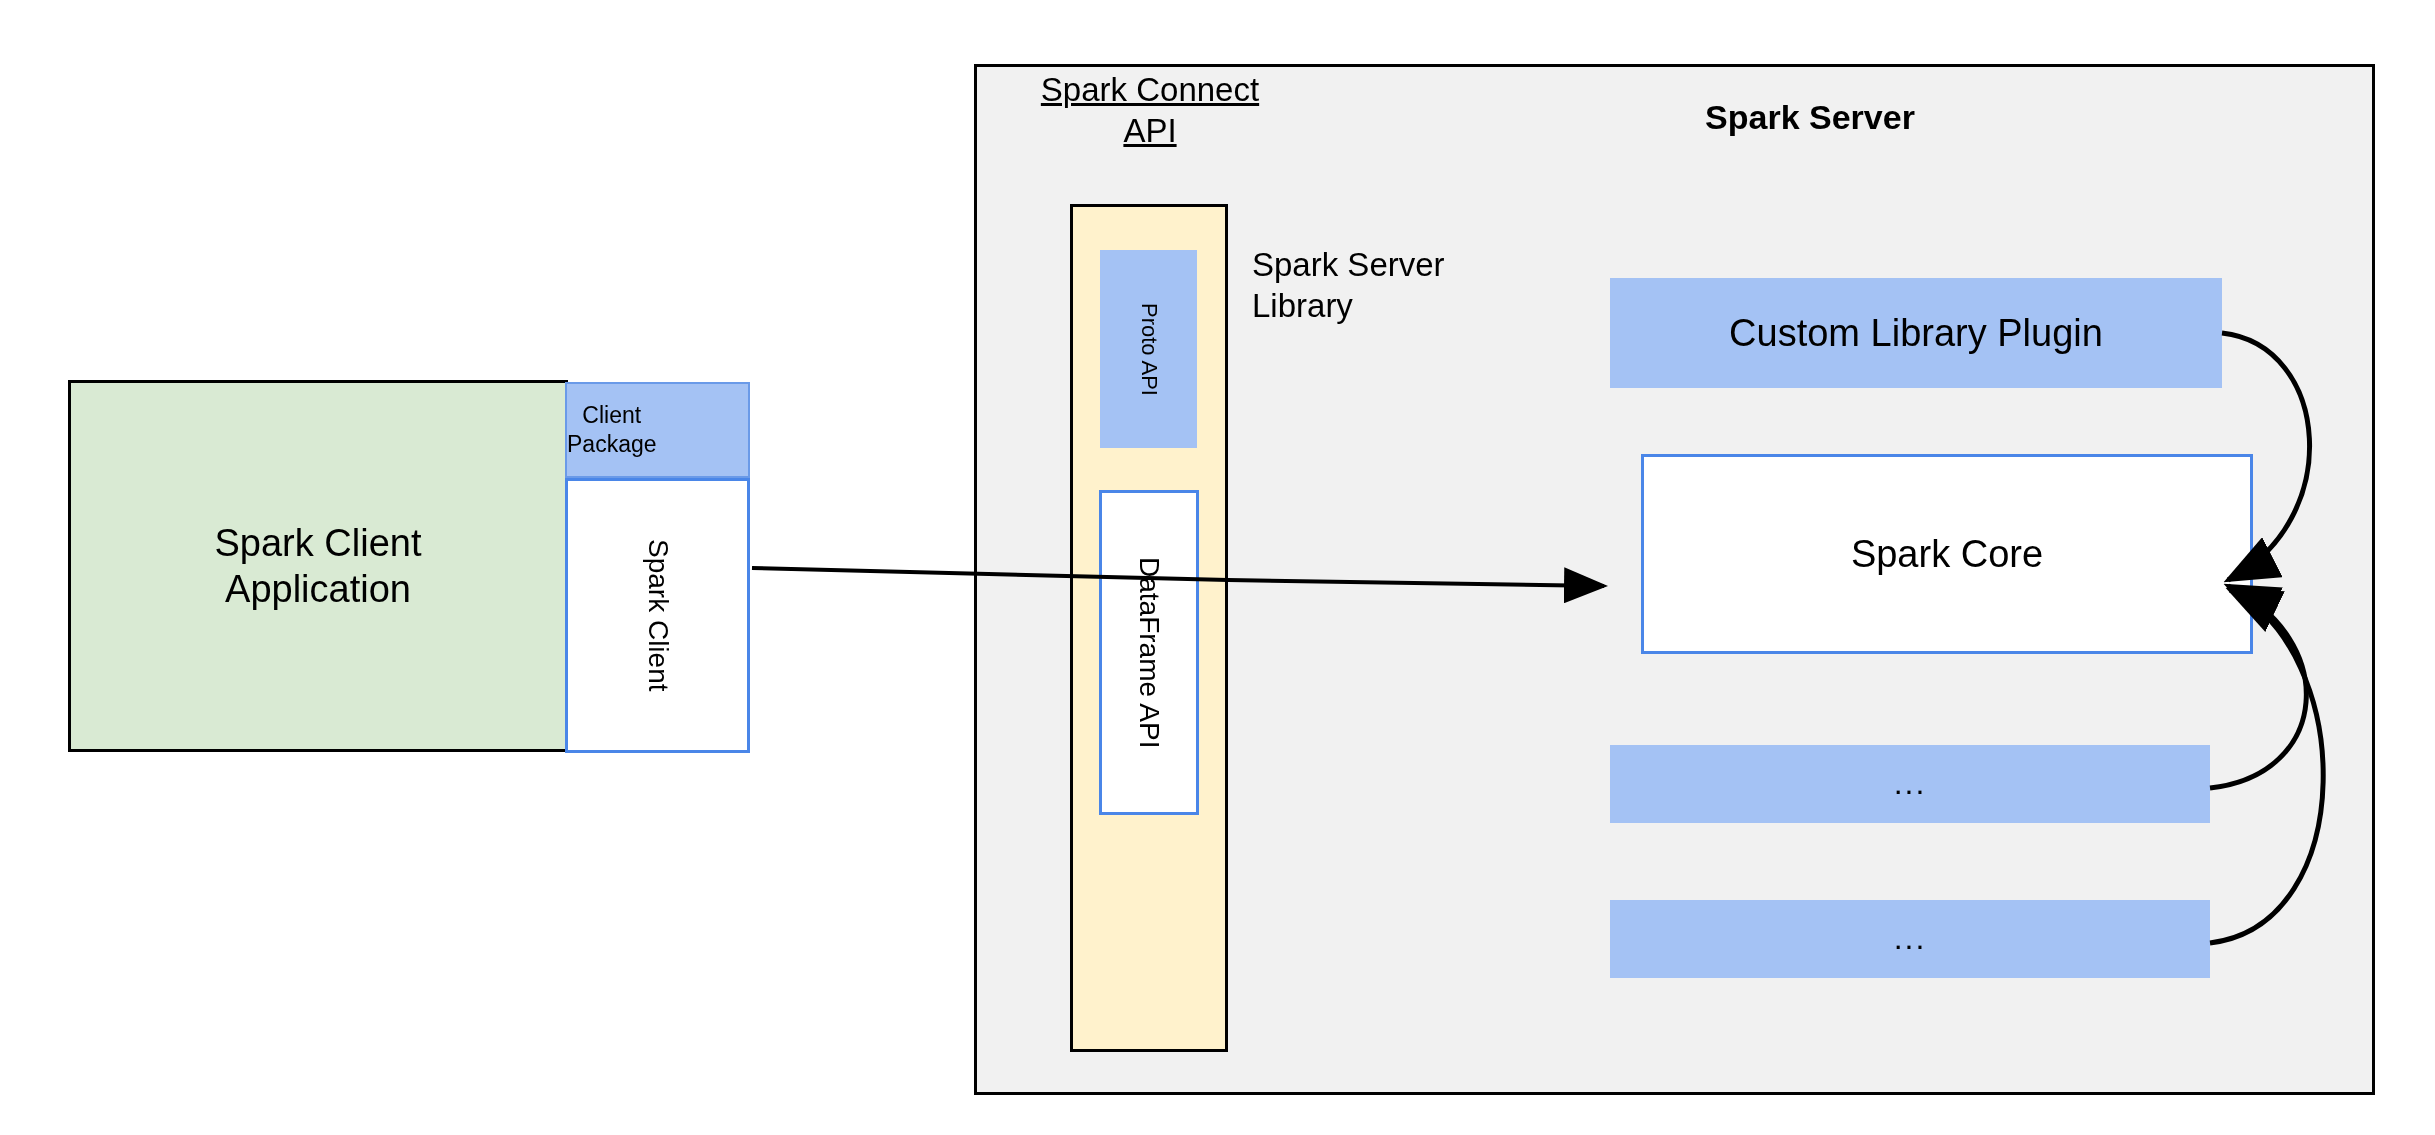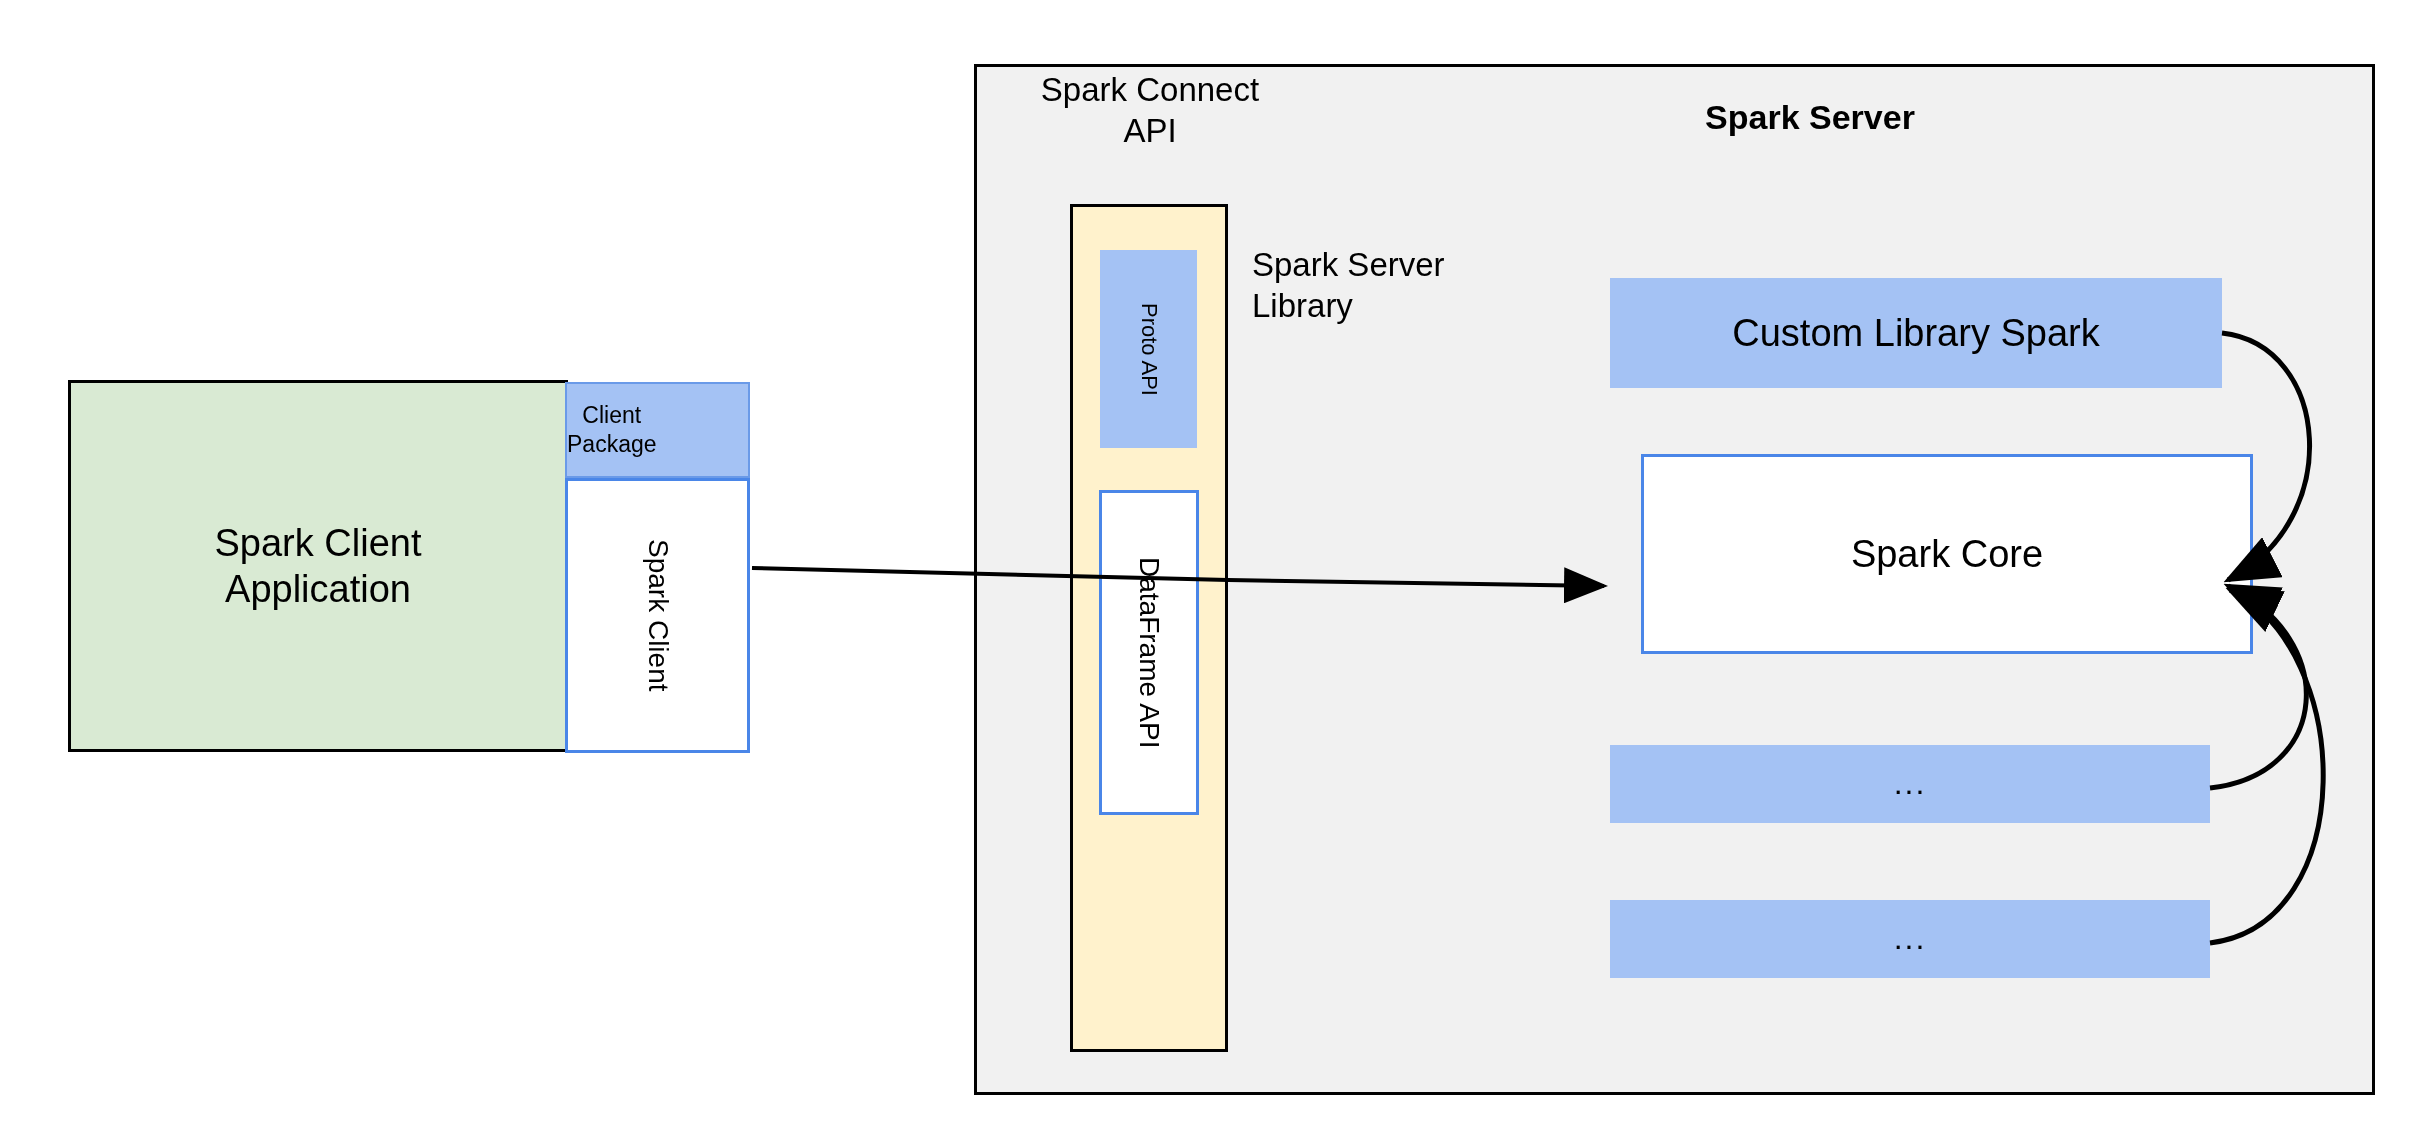--- a/index.html
+++ b/index.html
@@ -63,20 +63,21 @@
     border: 3px solid #000000;
   }
   .server-title {
     position: absolute; left: 1550px; top: 98px; width: 520px;
     text-align: center; font-size: 34px; font-weight: bold; color: #000;
   }
   .connect-api-label {
     position: absolute; left: 1000px; top: 70px; width: 300px;
     text-align: center; font-size: 33px; color: #000; line-height: 1.24;
     white-space: pre-line;
+    text-decoration: underline;
   }
   .server-lib-label {
     position: absolute; left: 1252px; top: 245px; width: 300px;
     text-align: left; font-size: 33px; color: #000; line-height: 1.24;
     white-space: pre-line;
   }
 
   
   .api-column {
     left: 1070px; top: 204px; width: 158px; height: 848px;
@@ -157,21 +158,21 @@
 
   <div class="box proto-api">
     <span class="label">Proto API</span>
   </div>
 
   <div class="box dataframe-api">
     <span class="label">DataFrame API</span>
   </div>
 
   <div class="box plugin-box">
-    <span class="label">Custom Library Spark</span>
+    <span class="label">Custom Library Plugin</span>
   </div>
 
   <div class="box spark-core">
     <span class="label">Spark Core</span>
   </div>
 
   <div class="box dots-box-1">
     <span class="label">...</span>
   </div>
 

